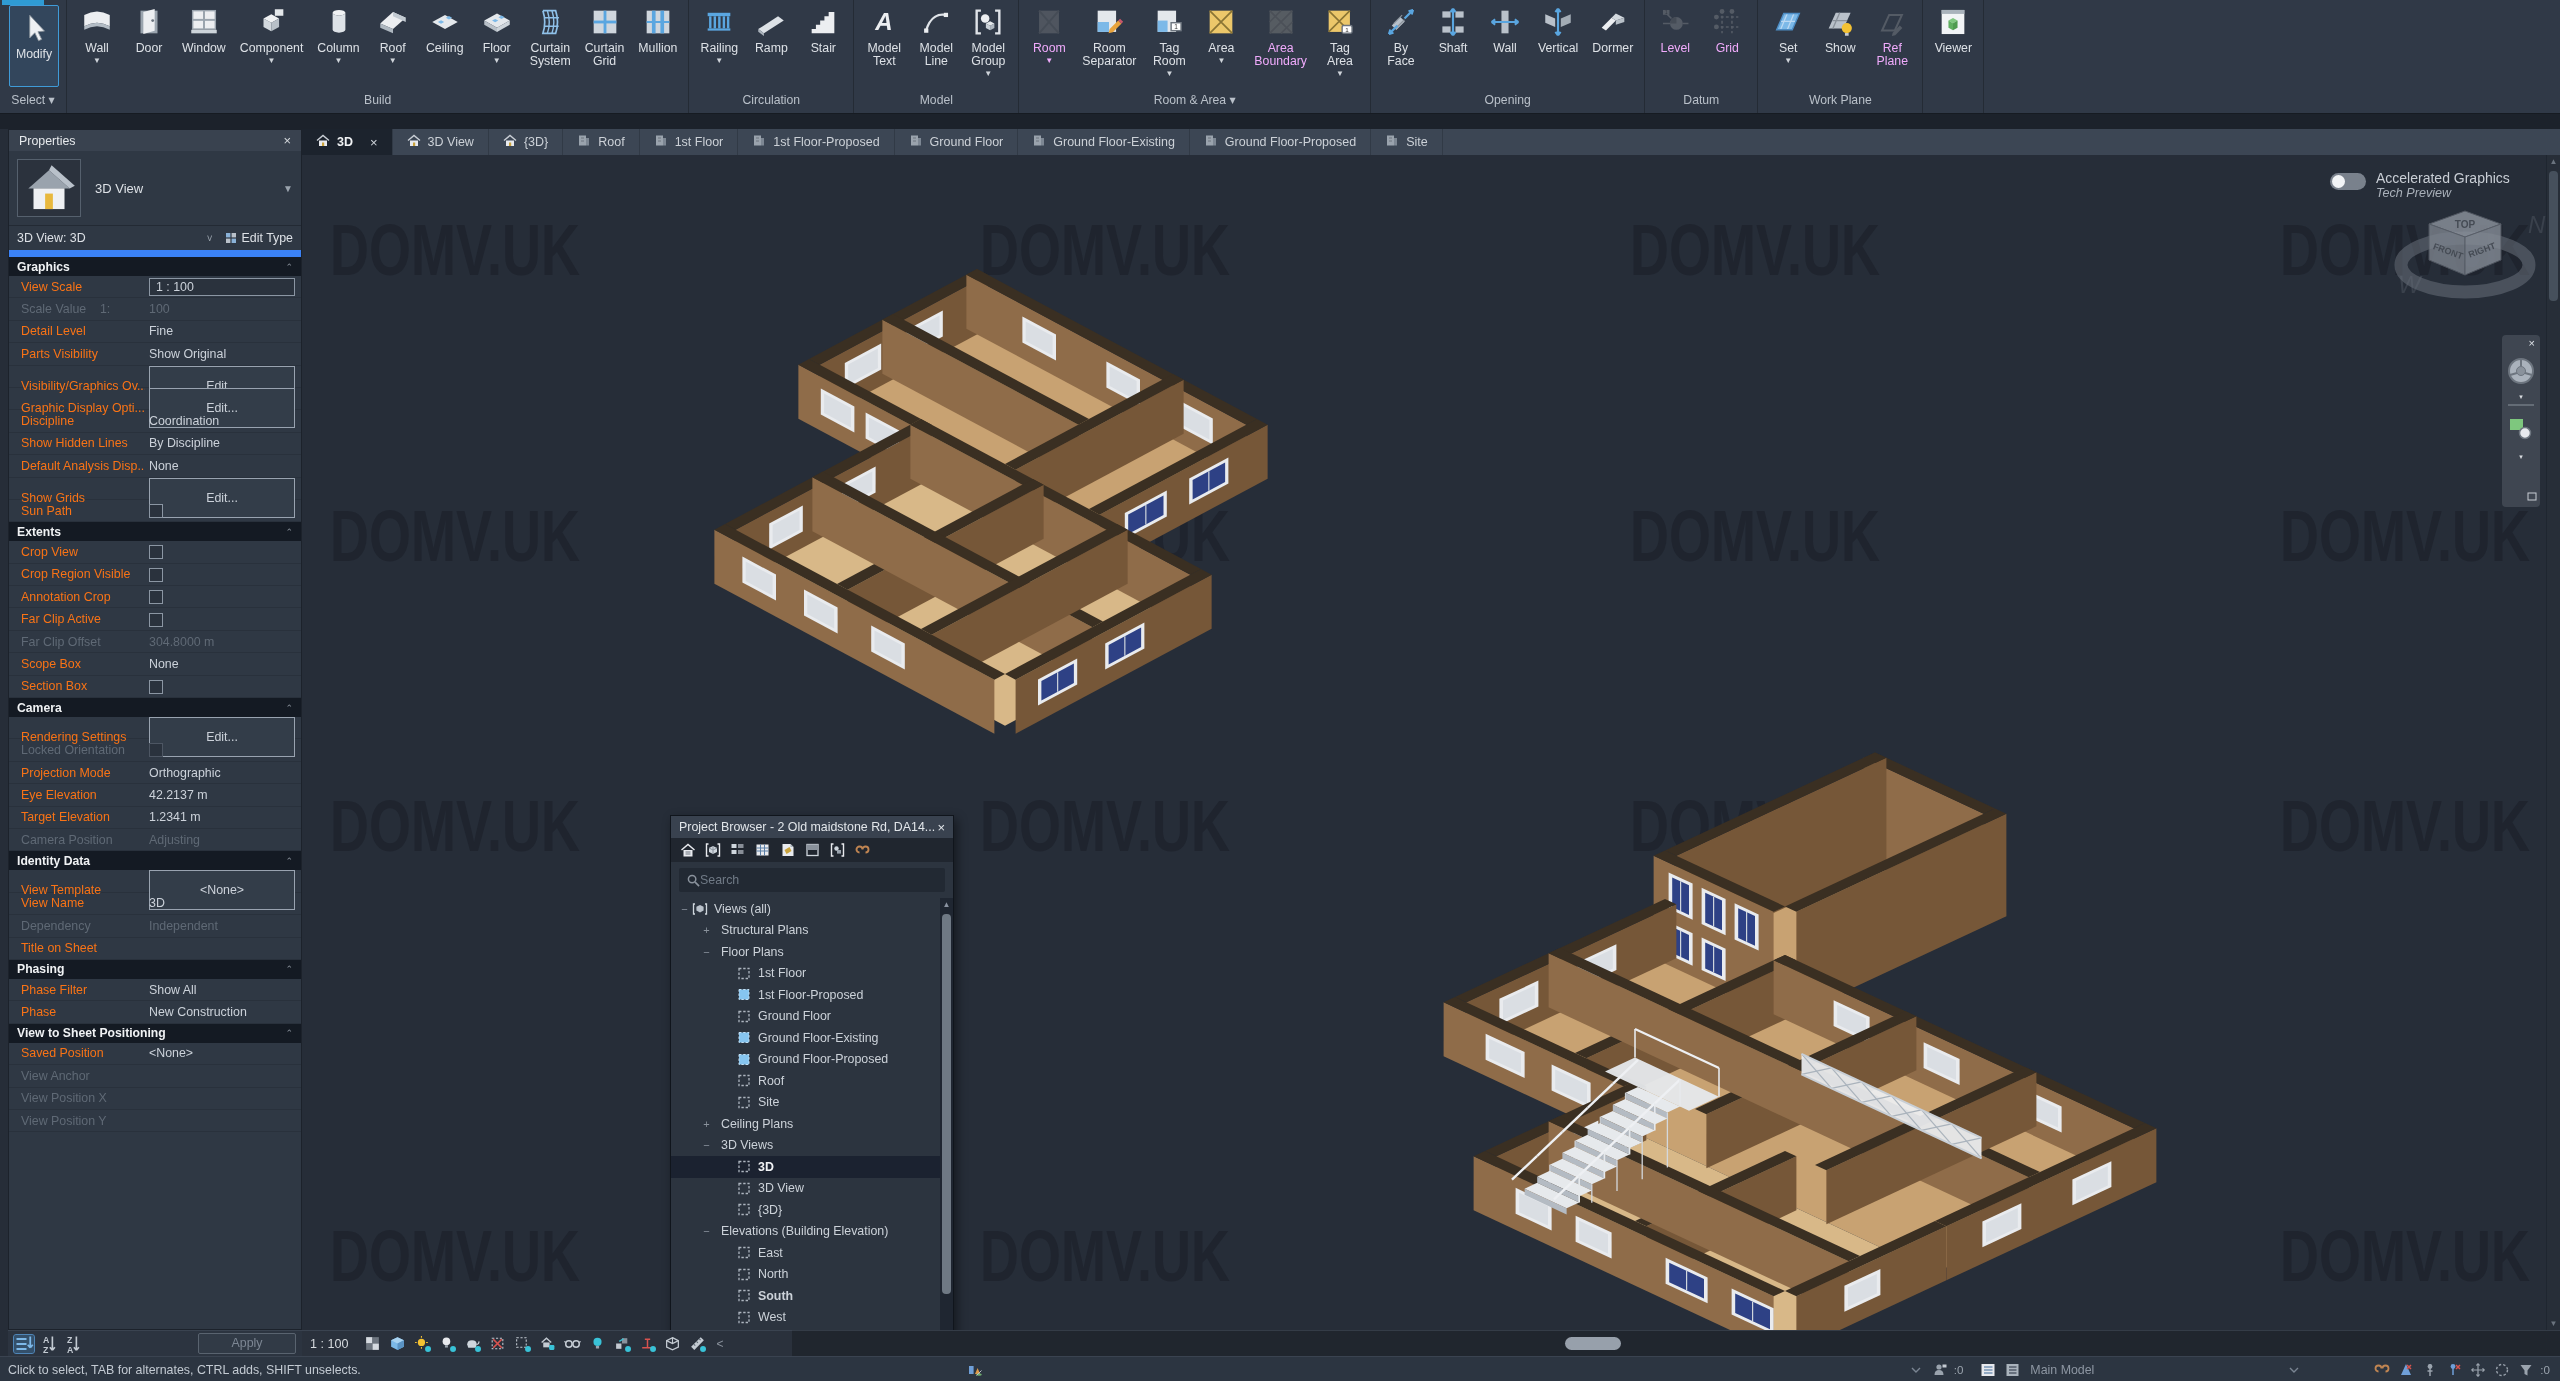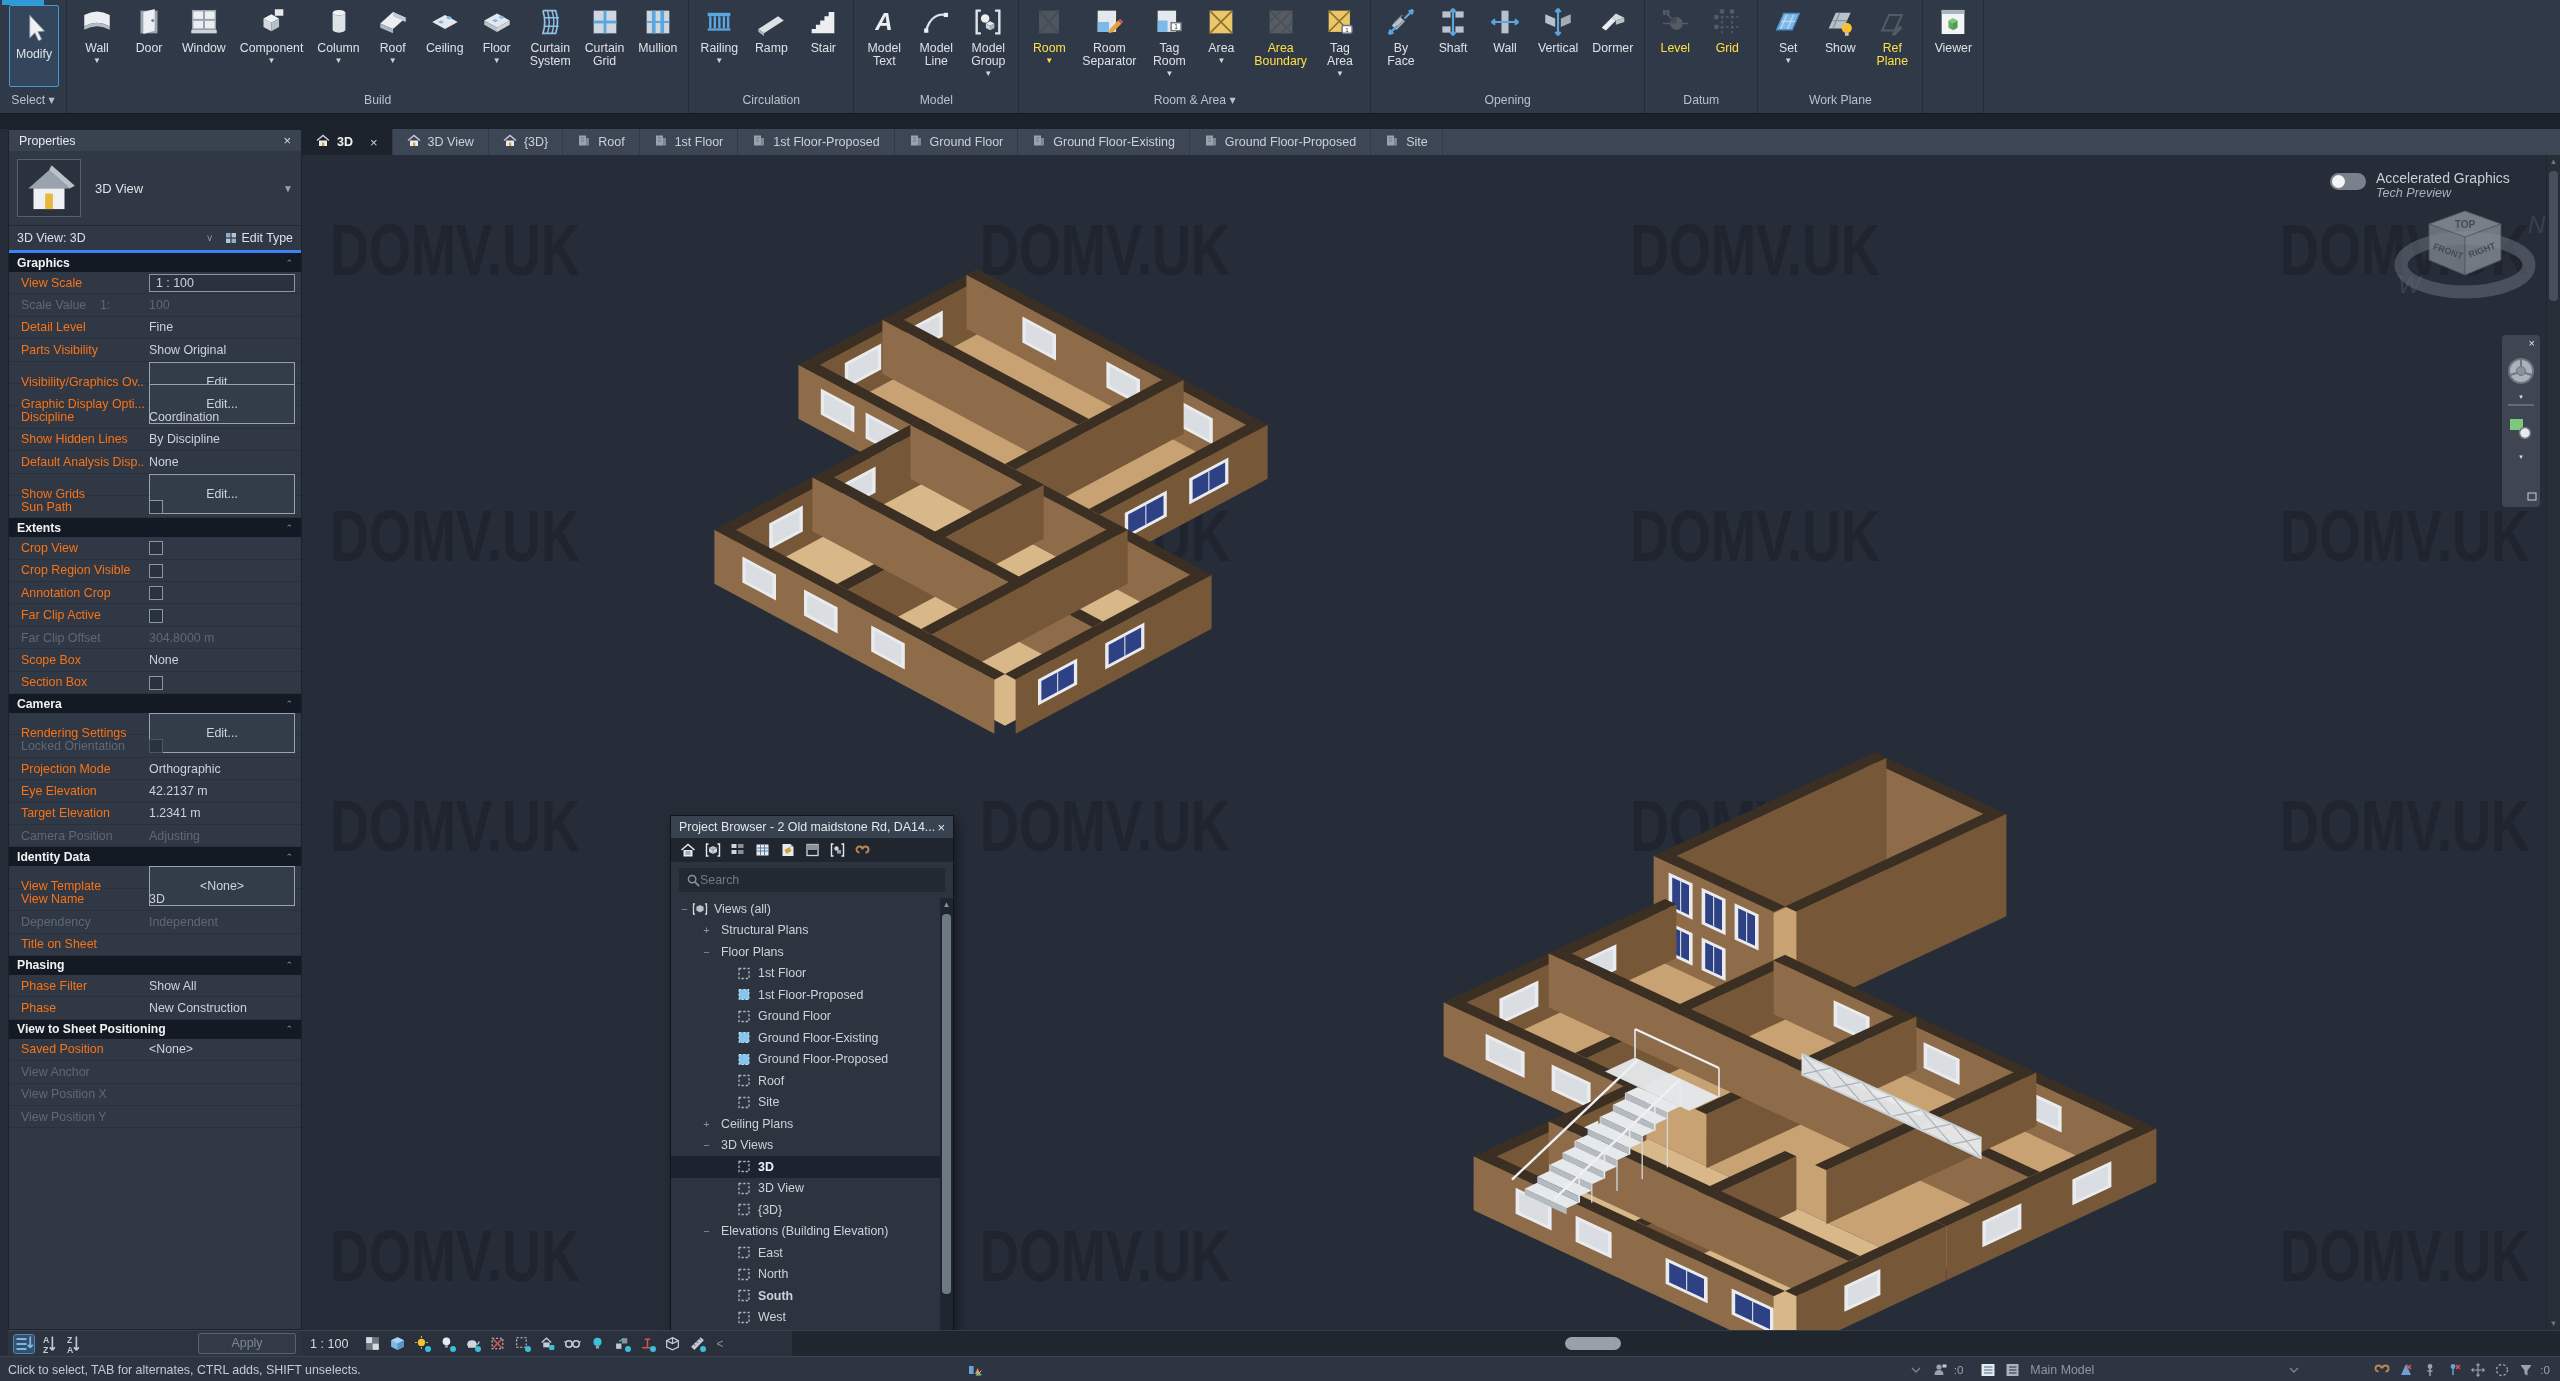--- a/index.html
+++ b/index.html
@@ -9,41 +9,41 @@
   #tab-remnant{position:absolute;left:2px;top:0;width:42px;height:5px;background:#2f9bd4;}
   .rgroup{position:relative;height:113px;border-right:1px solid #242b35;display:flex;flex-direction:column;}
   .rbtns{display:flex;align-items:flex-start;height:89px;padding:0 4px;}
   .rbtn{position:relative;display:flex;flex-direction:column;align-items:center;margin:4px 1px 0 1px;padding:0 6px;min-width:34px;height:82px;border-radius:2px;cursor:pointer;}
   .ricon{width:38px;height:36px;display:flex;align-items:center;justify-content:center;}
   .ricon svg{width:34px;height:34px;}
   .rlabel{margin-top:2px;font-size:12.3px;line-height:13px;color:#dde1e6;text-align:center;width:min-content;min-width:100%;white-space:normal;}
   .rcaret{font-size:8px;line-height:7px;color:#cfd4da;margin-top:2px;}
   .rbtn.disabled{pointer-events:none;}
   .rbtn.disabled .ricon{opacity:.32;filter:grayscale(.8);}
-  .rbtn.disabled .rlabel,.rbtn.disabled .rcaret{color:#fde047;}
+  .rbtn.disabled .rlabel,.rbtn.disabled .rcaret{color:#f0abfc;}
   .rglabel{position:absolute;left:0;right:0;bottom:2px;height:18px;text-align:center;font-size:12.2px;color:#b9c0c9;white-space:nowrap;}
   #select-group{width:66px;}
   #modify-btn{margin:5px 0 0 9px;width:48px;height:80px;border:1px solid #3f9bd8;background:rgba(62,120,170,.22);display:flex;flex-direction:column;align-items:center;border-radius:2px;cursor:pointer;}
   #modify-btn .ricon{margin-top:4px;}
   
   #band{position:absolute;left:0;top:114px;width:2560px;height:15px;background:#1c222b;}
   #tabbar{position:absolute;left:302px;top:129px;width:2258px;height:26px;background:#3c4654;display:flex;align-items:stretch;}
   .vtab{display:flex;align-items:center;gap:7px;padding:0 14px;border-right:1px solid #313a46;font-size:12.5px;color:#ccd1d7;cursor:pointer;white-space:nowrap;}
   .vtab svg{width:14px;height:13px;flex:none;}
   .vtab.active{background:#1c232d;color:#f0f2f4;font-weight:bold;}
   .vtab .tclose{margin-left:10px;font-size:13px;color:#cfd4da;font-weight:normal;}
   
   #props{position:absolute;left:8px;top:129px;width:294px;height:1201px;background:#2f3844;border:1px solid #1c222b;box-sizing:border-box;font-size:12.4px;}
   #props-header{height:21px;background:#39424f;color:#e6e9ec;display:flex;align-items:center;padding:0 10px;}
   #props-header .px{margin-left:auto;color:#d6dade;cursor:pointer;font-size:13px;}
   #type-sel{display:flex;align-items:center;height:64px;border-bottom:1px solid #232a34;padding:5px 8px;}
   #type-thumb{width:62px;height:56px;background:#2b323d;border:1px solid #55606d;display:flex;align-items:center;justify-content:center;cursor:pointer;}
   #type-label{margin-left:14px;color:#dde1e6;font-size:13px;}
   #type-caret{margin-left:auto;color:#9aa3ad;font-size:10px;cursor:pointer;}
-  #inst-row{display:flex;align-items:center;height:24px;padding:0 8px;border-bottom:3px solid #3b82f6;color:#dde1e6;}
+  #inst-row{display:flex;align-items:center;height:24px;padding:0 8px;border-bottom:7px solid #3b82f6;color:#dde1e6;}
   #inst-caret{margin-left:auto;color:#9aa3ad;font-size:10px;cursor:pointer;}
   #edit-type{display:flex;align-items:center;gap:5px;margin-left:12px;color:#dde1e6;cursor:pointer;}
   .psec{height:19px;background:#141a23;color:#f0f2f4;font-weight:bold;display:flex;align-items:center;padding:0 8px;font-size:12.2px;text-align:center;}
   .psec .chev{margin-left:auto;color:#8a929c;font-weight:normal;font-size:9px;}
   .prow{display:grid;grid-template-columns:136px 1fr;height:21.4px;align-items:center;border-bottom:1px solid #29313c;}
   .prow .pl{padding-left:12px;color:#f97316;overflow:hidden;white-space:pre;}
   .prow .pv{padding:0 6px 0 4px;color:#ccd2da;white-space:nowrap;}
   .prow.pdis .pl,.prow.pdis .pv{color:#5f6975;}
   .pv .boxed{display:block;border:1px solid #8b96a3;padding:1px 6px;background:#2a323d;}
   .pv .pbtn{display:block;border:1px solid #99a3b0;text-align:center;padding:12px 0;background:#333d49;cursor:pointer;}

